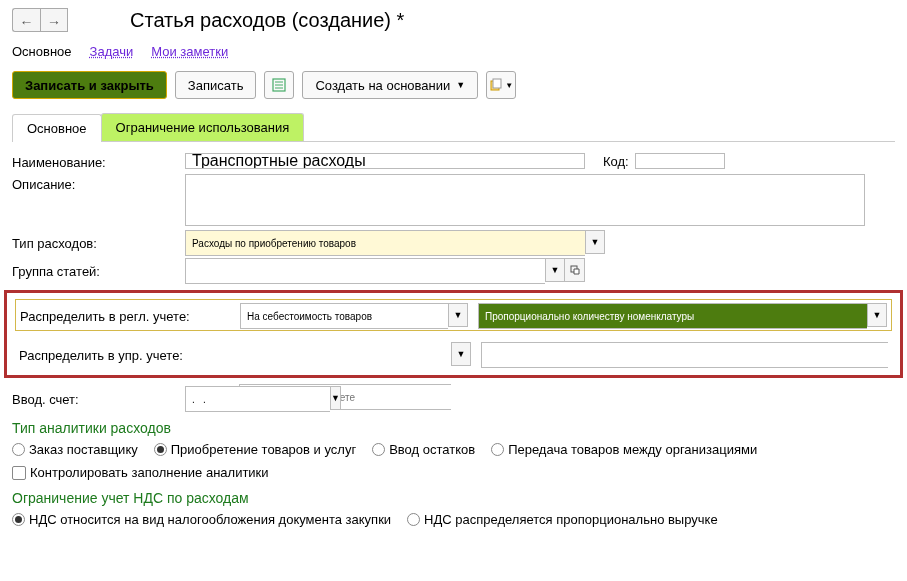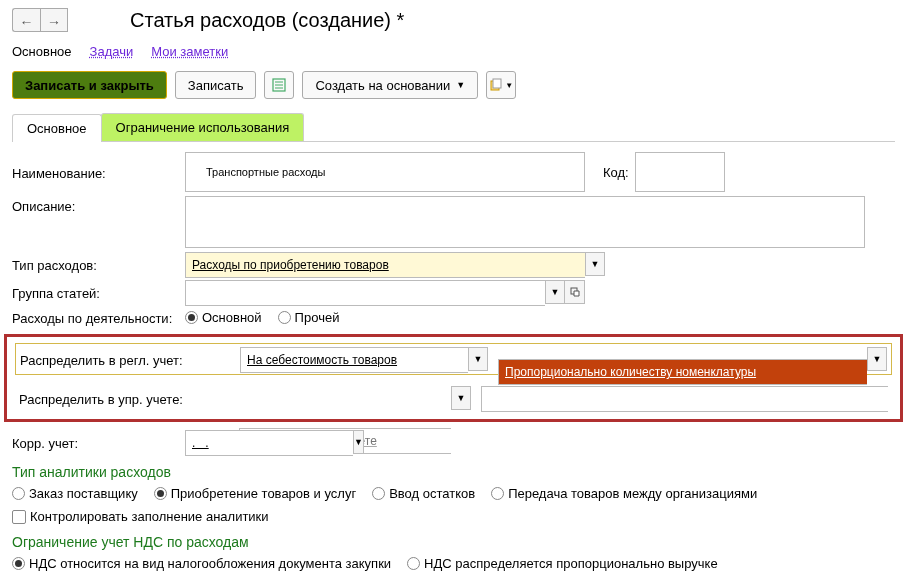--- a/index.html
+++ b/index.html
@@ -18,28 +18,28 @@
 .btn { height: 28px; padding: 0 12px; border: 1px solid #aaa; background: #f9f9f9; border-radius: 3px; cursor: pointer; font-size: 13px; display: flex; align-items: center; gap: 6px; }
 .btn.primary { background: #4d7c0f; border-color: #d4a800; font-weight: bold; }
 .icon-btn { width: 30px; height: 28px; border: 1px solid #aaa; background: #f9f9f9; border-radius: 3px; display: flex; align-items: center; justify-content: center; cursor: pointer; }
 .tabs { display: flex; border-bottom: 1px solid #ccc; margin-bottom: 10px; }
 .tab { padding: 6px 14px; border: 1px solid #ccc; border-bottom: none; background: #bef264; cursor: pointer; margin-right: -1px; border-radius: 3px 3px 0 0; }
 .tab.active { background: #fff; position: relative; top: 1px; }
 .form-row { display: flex; align-items: center; margin-bottom: 4px; }
 .form-row.top { align-items: flex-start; }
 .label { width: 173px; flex-shrink: 0; padding-top: 3px; }
 .label-narrow { width: 210px; flex-shrink: 0; padding-top: 3px; }
-.input-text { height: 40px; border: 1px solid #bbb; padding: 0 20px; font-size: 11px; }
+.input-text { height: 16px; border: 1px solid #bbb; padding: 0 6px; font-size: 16px; }
 .input-text.w400 { width: 400px; }
 .input-text.w90 { width: 90px; }
 .textarea { width: 680px; height: 52px; border: 1px solid #bbb; padding: 4px 6px; font-size: 13px; resize: none; }
 .combo { display: flex; height: 24px; }
-.combo-input { flex: 1; border: 1px solid #bbb; border-right: none; padding: 12px 6px; font-size: 12px; text-decoration: underline; }
+.combo-input { flex: 1; border: 1px solid #bbb; border-right: none; padding: 12px 6px; font-size: 10px; }
 .combo-input.yellow { background: #fff9d6; }
-.combo-input.sel { background: #c2410c; color: #fff; margin-top: 12px; }
+.combo-input.sel { background: #4d7c0f; color: #fff; }
 .combo-btn { width: 20px; border: 1px solid #bbb; background: #f5f5f5; display: flex; align-items: center; justify-content: center; cursor: pointer; font-size: 9px; }
 .combo-btn + .combo-btn { border-left: none; }
 .radio-row { display: flex; align-items: center; gap: 16px; }
 .radio-item { display: flex; align-items: center; gap: 4px; cursor: pointer; }
 .radio { width: 13px; height: 13px; border: 1px solid #888; border-radius: 50%; display: flex; align-items: center; justify-content: center; }
 .radio.checked::after { content: ''; width: 7px; height: 7px; background: #333; border-radius: 50%; }
 .check { width: 14px; height: 14px; border: 1px solid #888; border-radius: 2px; display: inline-block; }
 .hl-box { border: 3px solid #b03030; padding: 6px 8px; margin: 8px -8px; }
 .hl-row { border: 1px solid #d4b84a; padding: 3px 4px; display: flex; gap: 10px; align-items: center; }
 .section-title { color: #1d7a1d; font-size: 14px; margin: 10px 0 6px; }
@@ -120,38 +120,25 @@
       <div class="combo-btn">▼</div>
       <div class="combo-btn">
         <svg width="10" height="10" viewBox="0 0 10 10">
             <rect x="1" y="1" width="6" height="6" fill="none" stroke="#555"></rect>
             <path d="M4 4 h5 v5 h-5 z" fill="#fff" stroke="#555"></path>
           </svg>
       </div>
     </div>
   </div>
 
-  <div class="form-row">
-    <div class="label" style="width:173px;">Расходы по деятельности:</div>
-    <div class="radio-row">
-      <div class="radio-item">
-        <span class="radio checked"></span>
-        <span>Основной</span>
-      </div>
-      <div class="radio-item">
-        <span class="radio"></span>
-        <span>Прочей</span>
-      </div>
-    </div>
-  </div>
 
   <div class="hl-box">
     <div class="hl-row" style="margin-bottom:8px;">
-      <div class="label-narrow">Распределить в регл. учет:</div>
-      <div class="combo" style="width:248px;">
+      <div class="label-narrow">Распределить в регл. учете:</div>
+      <div class="combo" style="width:228px;">
         <input class="combo-input" value="На себестоимость товаров" style="">
         <div class="combo-btn">▼</div>
       </div>
       <div class="combo" style="flex:1;">
         <input class="combo-input sel" value="Пропорционально количеству номенклатуры" style="">
         <div class="combo-btn">▼</div>
       </div>
     </div>
     <div style="display:flex;gap:10px;align-items:center;padding:3px 4px;">
       <div class="label-narrow">Распределить в упр. учете:</div>
@@ -159,21 +146,21 @@
         <input class="combo-input placeholder" placeholder="так же как в регл. учете" style="">
         <div class="combo-btn">▼</div>
       </div>
       <div class="combo" style="flex:1;">
         <input class="combo-input" style="">
       </div>
     </div>
   </div>
 
   <div class="form-row">
-    <div class="label">Корр. учет:</div>
+    <div class="label">Ввод. счет:</div>
     <div class="combo" style="width:100px;">
       <input class="combo-input" value=".   ." style="">
       <div class="combo-btn">▼</div>
     </div>
   </div>
 
   <div class="section-title">Тип аналитики расходов</div>
   <div class="radio-row" style="margin-bottom:8px;">
     <div class="radio-item">
       <span class="radio"></span>

